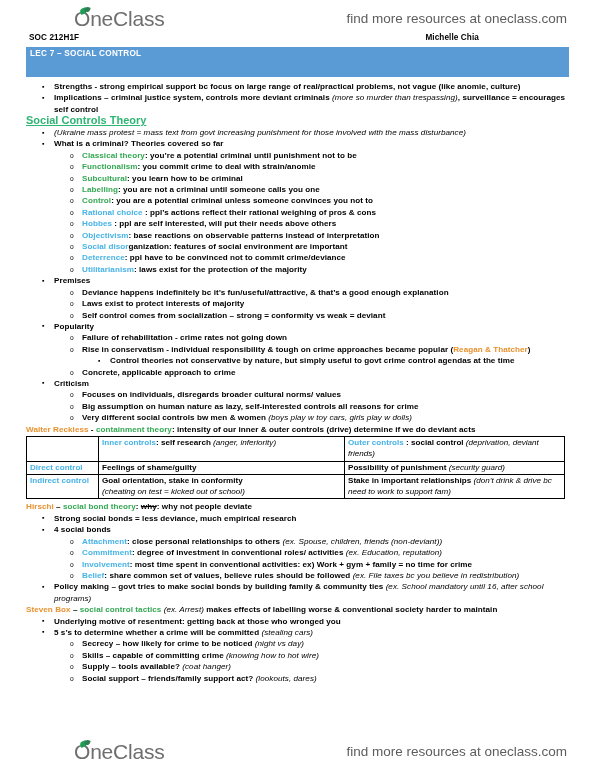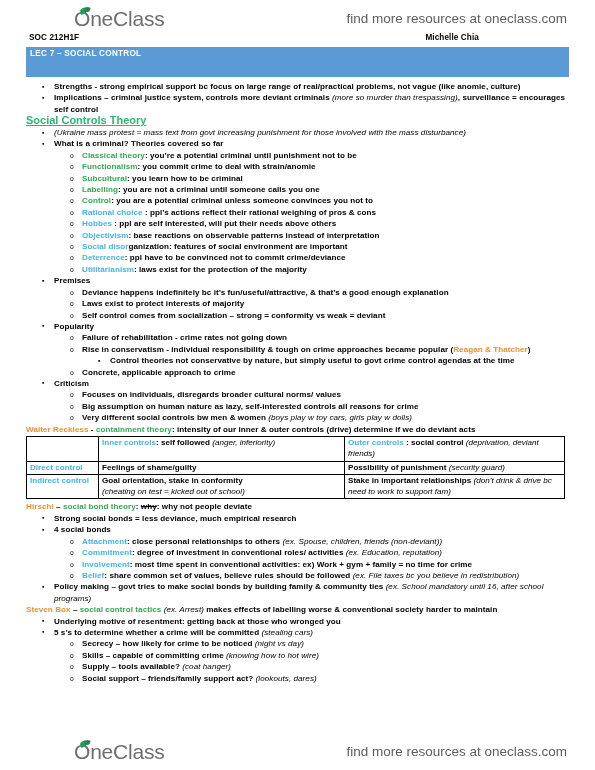--- a/index.html
+++ b/index.html
@@ -291,21 +291,21 @@
 
     <div class="plain">
       <span class="org">Walter Reckless</span><span> - </span><span class="grn">containment theory</span><span>: intensity of our inner &amp; outer controls (drive) determine  if we do deviant acts</span>
     </div>
 
     <table class="ctable">
       <tbody>
           <tr>
         <td class="c0"></td>
         <td class="c1">
-          <span class="cyn">Inner controls</span><span>: self followed </span><span class="it">(anger, inferiority)</span>
+          <span class="cyn">Inner controls</span><span>: self research </span><span class="it">(anger, inferiority)</span>
         </td>
         <td class="c2">
           <span class="cyn">Outer controls</span><span> : social control </span><span class="it">(deprivation, deviant friends)</span>
         </td>
       </tr>
       <tr>
         <td class="c0">
           <span class="cyn">Direct control</span>
         </td>
         <td class="c1">

